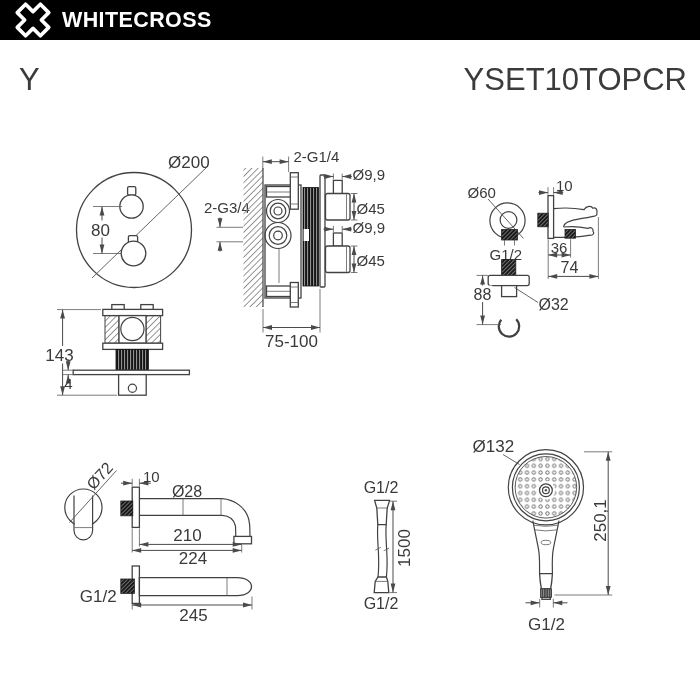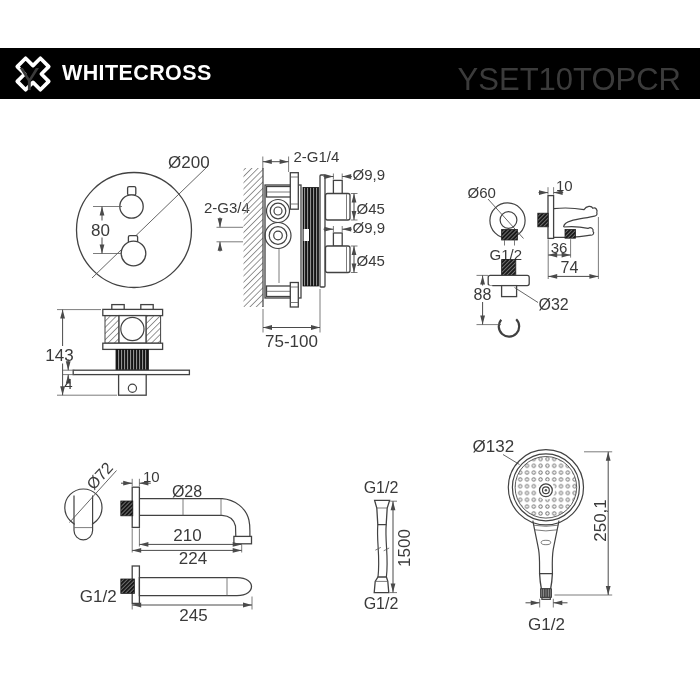--- a/index.html
+++ b/index.html
@@ -1,22 +1,22 @@
 <!DOCTYPE html>
 <html><head>
 <meta charset="utf-8">
 <style>
   html,body{margin:0;padding:0;background:#fff;}
   body{width:700px;height:700px;position:relative;overflow:hidden;
        font-family:"Liberation Sans",sans-serif;}
-  .header{position:absolute;top:0;left:0;width:700px;height:51px;background:#000;
-          display:flex;align-items:center;padding-left:13px;box-sizing:border-box;margin-top:48px;}
+  .header{position:absolute;top:0;left:0;width:700px;height:40px;background:#000;
+          display:flex;align-items:center;padding-left:13px;box-sizing:border-box;}
   .brand{color:#fff;font-size:21.5px;font-weight:700;letter-spacing:.4px;margin-left:9px;}
   .series{position:absolute;left:19px;top:62px;font-size:31px;color:#3b3b3b;}
-  .model{position:absolute;right:19px;top:62px;font-size:31px;color:#3b3b3b;}
+  .model{position:absolute;right:13px;top:62px;font-size:31px;color:#3b3b3b;}
   svg.drawing{position:absolute;top:0;left:0;}
   svg.drawing text{font-family:"Liberation Sans",sans-serif;fill:#3a3a3a;font-size:16px;}
   svg.drawing .t15{font-size:15px;}
   svg.drawing .t17{font-size:17px;}
   .ln{stroke:#555;stroke-width:.9;fill:none;}
   .dim{stroke:#4a4a4a;stroke-width:1;fill:none;}
   .body{stroke:#424242;stroke-width:1.3;fill:#fff;}
   .bodyn{stroke:#424242;stroke-width:1.2;fill:none;}
   .thin{stroke:#5a5a5a;stroke-width:.8;fill:none;}
 </style>

